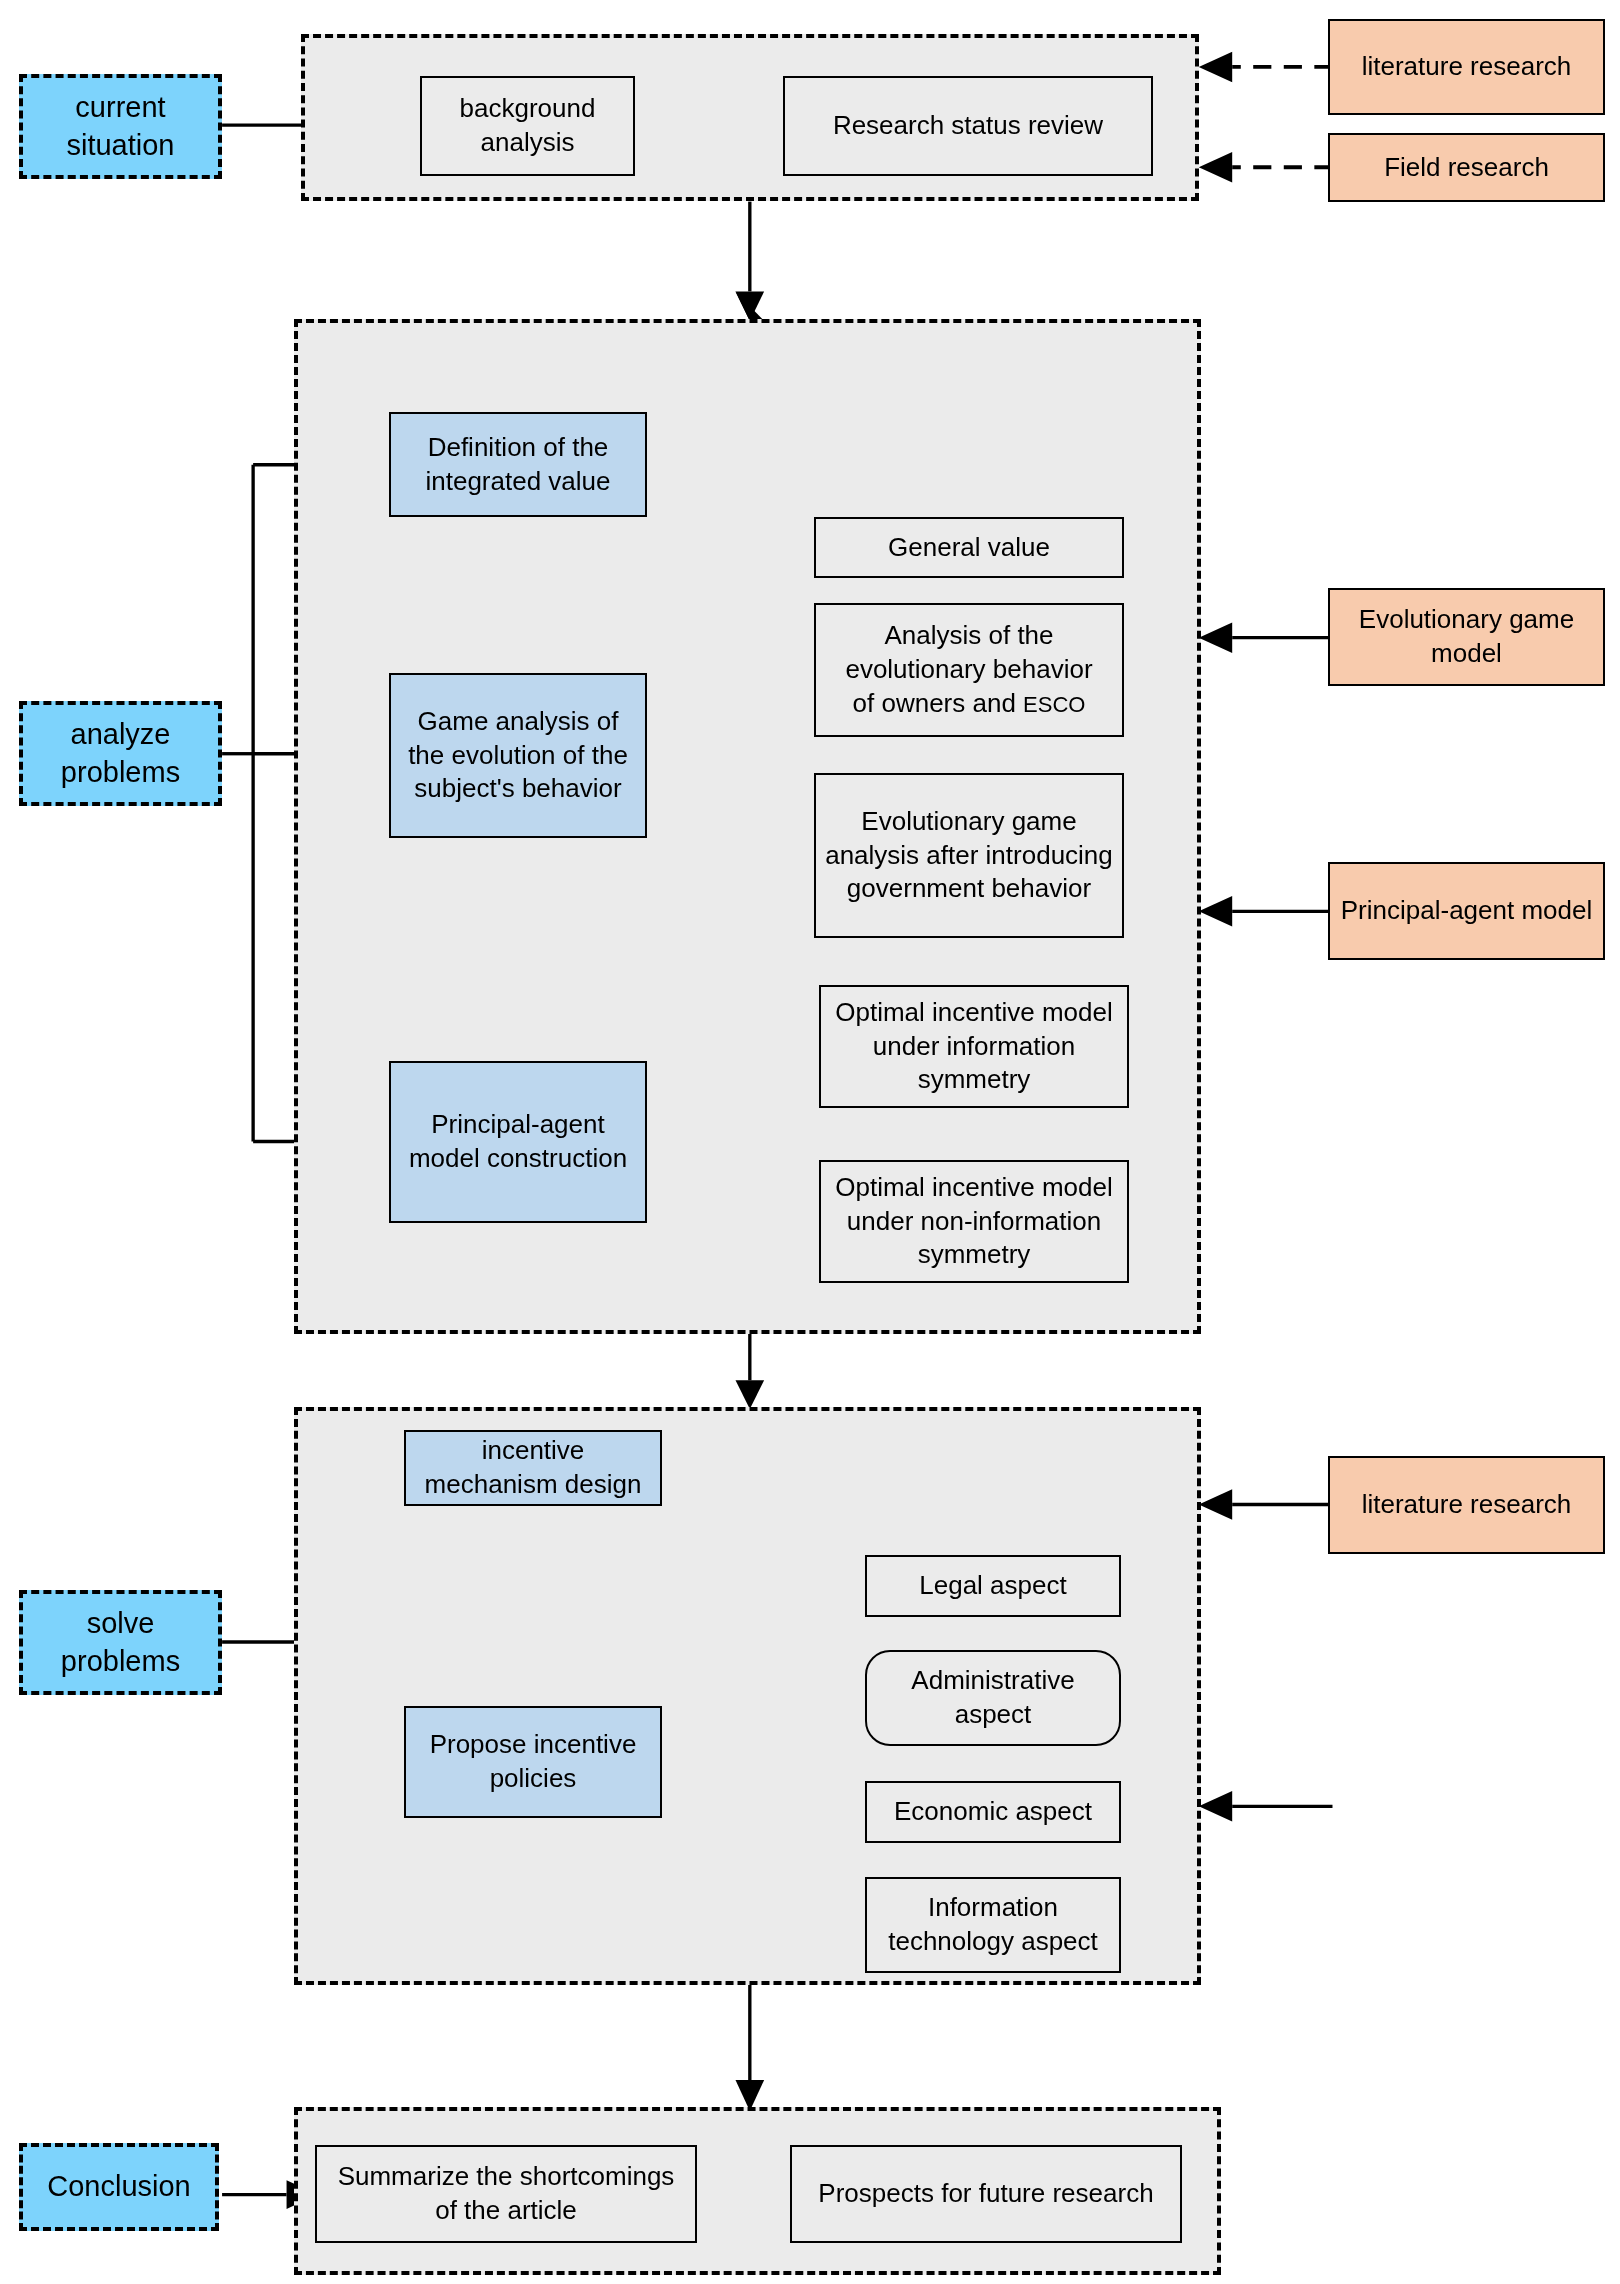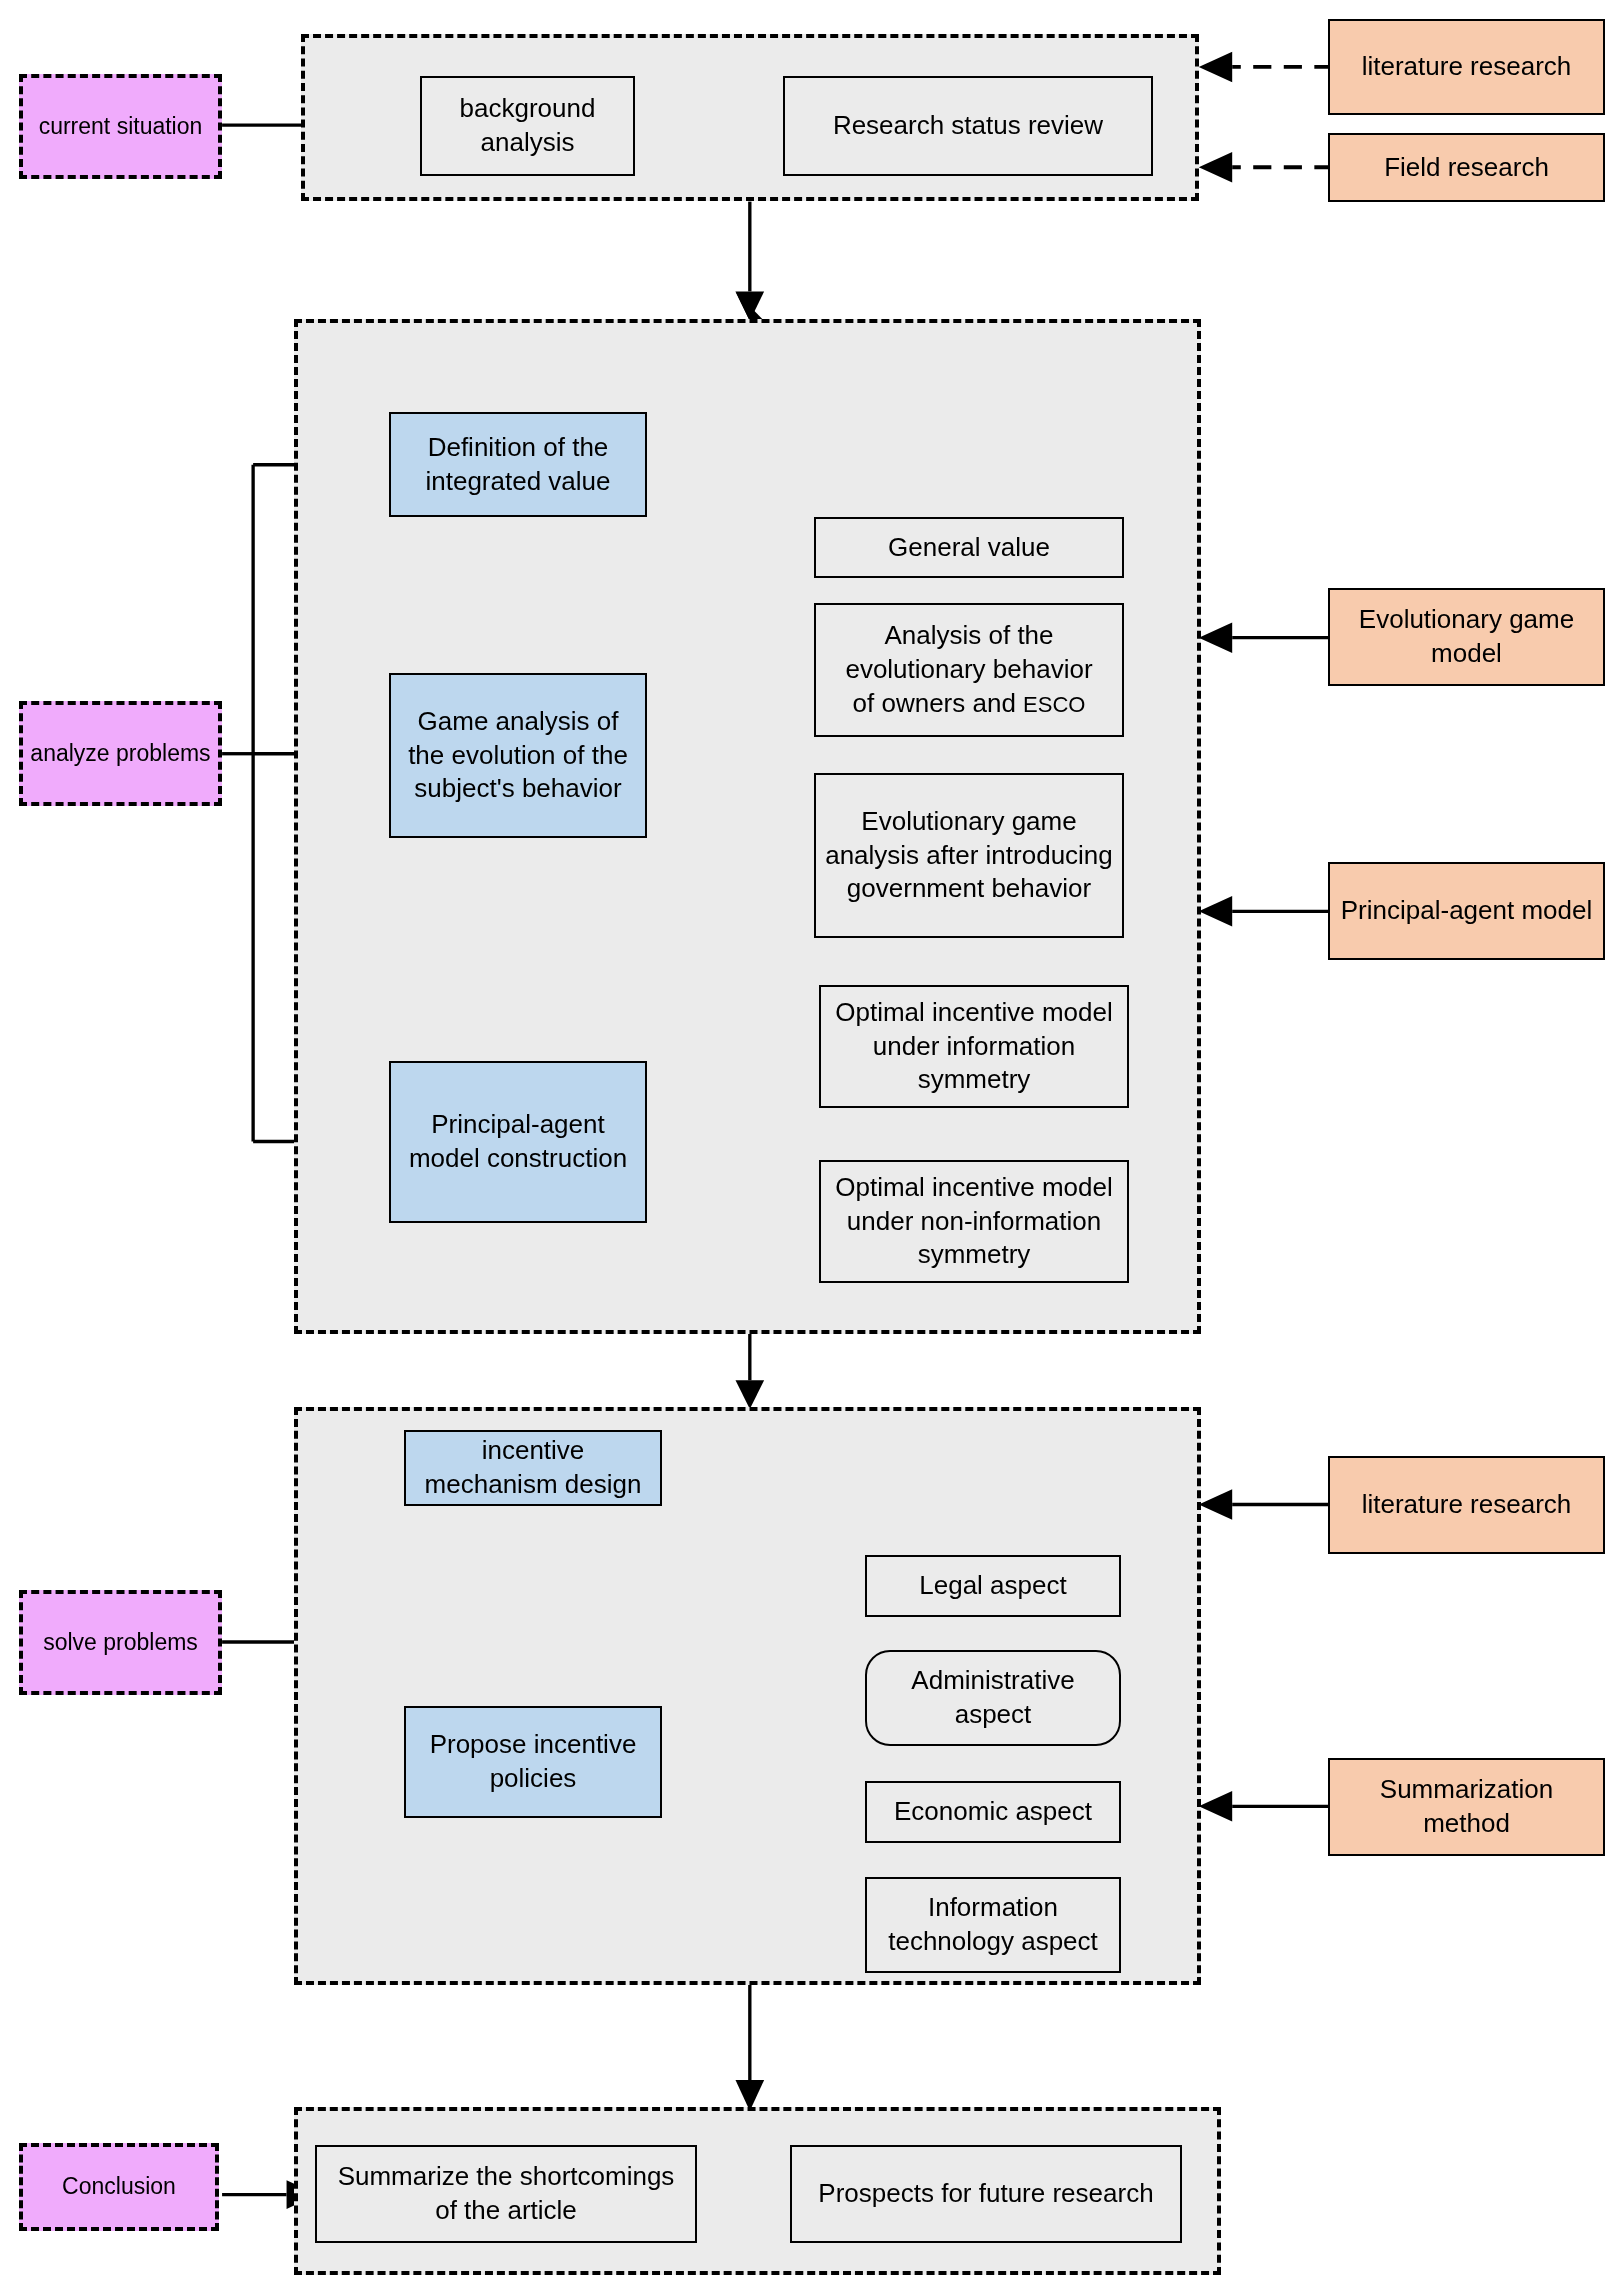--- a/index.html
+++ b/index.html
@@ -18,29 +18,29 @@
   
   .phase-panel {
     position: absolute;
     background: #ebebeb;
     border: 4.3px dashed #000000;
     box-sizing: border-box;
   }
   
   .green-node {
     position: absolute;
-    background: #f0abfc;
+    background: #7dd3fc;
     border: 4.3px dashed #000000;
     box-sizing: border-box;
     display: flex;
     align-items: center;
     justify-content: center;
     text-align: center;
     color: #000000;
-    font-size: 23px;
+    font-size: 29px;
     line-height: 1.28;
     padding: 2.9px 4.8px;
   }
   
   .box {
     position: absolute;
     box-sizing: border-box;
     border: 2.9px solid #000000;
     background: #ebebeb;
     display: flex;
@@ -248,23 +248,20 @@
   <div class="box grey" style="left:865px; top:1781px; width:256px; height:62px;">
     <span>Economic aspect</span>
   </div>
   <div class="box grey" style="left:865px; top:1877px; width:256px; height:96px;justify-content:flex-end;">
     <span>Information technology aspect</span>
   </div>
 
   <div class="box orange" style="left:1328px; top:1456px; width:277px; height:98px;">
     <span>literature research</span>
   </div>
-  <div class="box orange" style="left:1328px; top:1758px; width:277px; height:98px;">
-    <span>Summarization method</span>
-  </div>
 
   <div class="phase-panel" style="left:294px; top:2107px; width:927px; height:168px;"></div>
 
   <div class="green-node" style="left:19px; top:2143px; width:200px; height:88px;">
     <span>Conclusion</span>
   </div>
 
   <div class="box grey" style="left:315px; top:2145px; width:382px; height:98px;">
     <span>Summarize the shortcomings of the article</span>
   </div>

